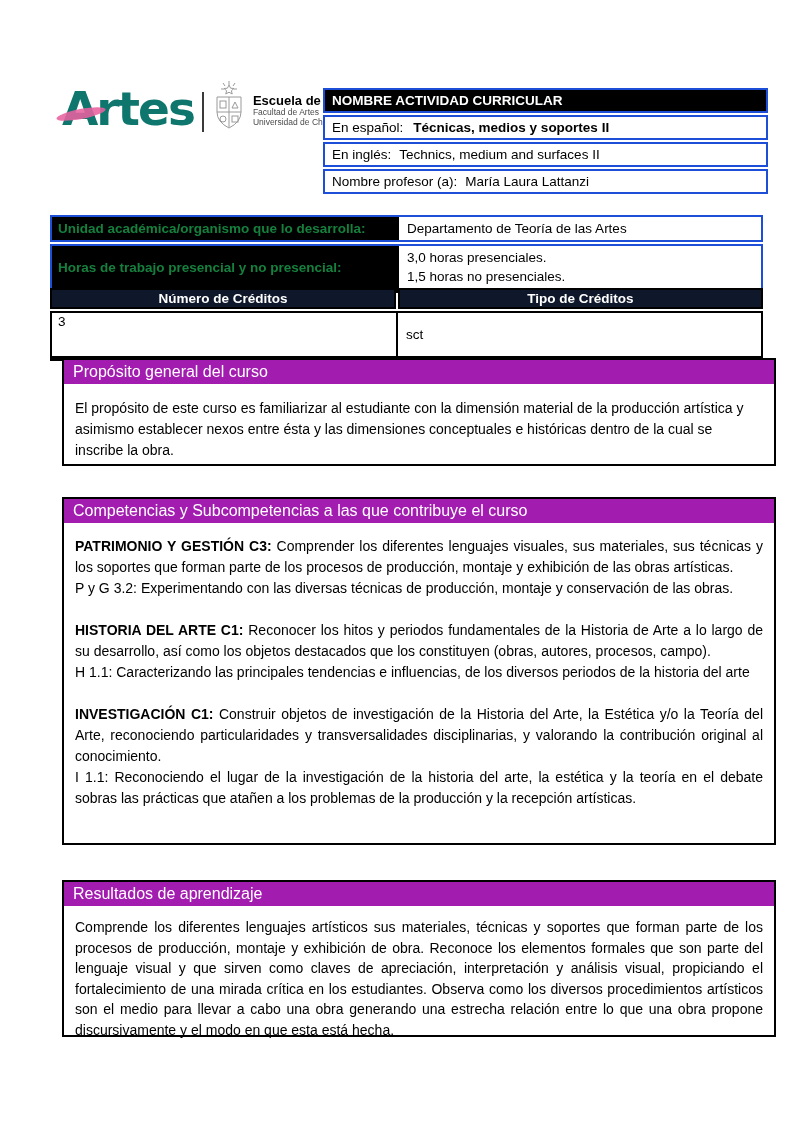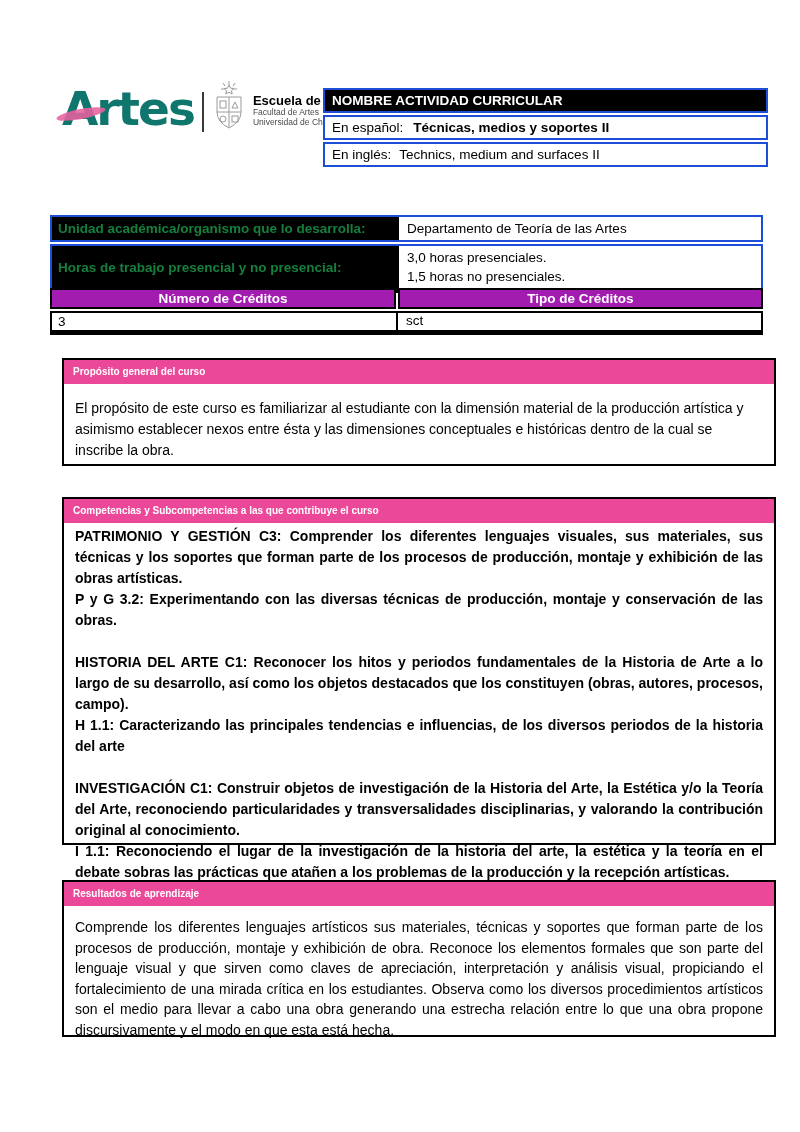--- a/index.html
+++ b/index.html
@@ -42,37 +42,37 @@
   .info-table { position:absolute; left:50px; top:215px; width:713px; font-size:13.5px; }
   .info-table .t-row { align-items:stretch; padding:0; }
   .info-table .t-row.last { border-bottom:5px solid #000; margin-bottom:0; }
   .it-label { width:345px; background:#000; color:#15803d; font-weight:bold; padding:2px 6px; display:flex; align-items:center; }
   .it-value { flex:1; border-left:2px solid #000; padding:2px 8px; display:flex; flex-direction:column; justify-content:center; }
   .it-value div { line-height:19px; }
 
   
   .credits-table { position:absolute; left:50px; top:288px; width:713px; font-size:13.5px; }
   .ct-head { display:flex; gap:2px; margin-bottom:2px; }
-  .ct-head-cell { height:21px; border:2px solid #000; background:#a21caf; color:#fff; font-weight:bold; display:flex; align-items:center; justify-content:center; }
+  .ct-head-cell { height:21px; border:2px solid #000; background:#0f172a; color:#fff; font-weight:bold; display:flex; align-items:center; justify-content:center; }
   .ct-c1 { width:346px; } .ct-c2 { flex:1; }
   .ct-data { display:flex; border:2px solid #000; border-bottom:5px solid #000; align-items:stretch; }
   .ct-data-c1 { width:344px; padding:1px 6px; }
-  .ct-data-c2 { flex:1; border-left:2px solid #000; padding:0 8px; }
+  .ct-data-c2 { flex:1; border-left:2px solid #000; padding:14px 8px; }
 
   
   .box { position:absolute; left:62px; width:714px; border:2px solid #000; background:#fff; }
-  .box-head { background:#ec4899; color:#fff; font-weight:bold; font-size:10px; padding:3px 9px; line-height:18px; }
+  .box-head { background:#a21caf; color:#fff; font-weight:normal; font-size:16px; padding:3px 9px; line-height:18px; }
   .box-body { padding:8px 11px 0 11px; font-size:14px; line-height:21px; }
   .just { text-align:justify; }
   .group { margin-bottom:21px; }
   .group:last-child { margin-bottom:0; }
   .purpose-box { top:358px; height:108px; }
   .purpose-box .box-body { padding-top:14px; }
   .comp-box { top:497px; height:348px; }
-  .comp-box .box-body { padding-top:3px;font-weight:bold; }
+  .comp-box .box-body { padding-top:13px; }
   .results-box { top:880px; height:157px; }
   .results-box .box-body { padding-top:11px; line-height:20.5px; }
 </style>
 </head>
 <body>
 
 <div class="page">
 
   <div class="logo">
     <div class="brand-wrap">
@@ -108,20 +108,24 @@
     <div class="t-row t-black">
       <span>NOMBRE ACTIVIDAD CURRICULAR</span>
     </div>
     <div class="t-row">
       <span>En español:</span>
       <span class="ht-value-bold">Técnicas, medios y soportes II</span>
     </div>
     <div class="t-row">
       <span>En inglés:</span>
       <span class="ht-value">Technics, medium and surfaces II</span>
+    </div>
+    <div class="t-row">
+      <span>Nombre profesor (a):</span>
+      <span class="ht-value">María Laura Lattanzi</span>
     </div>
   </div>
 
   <div class="info-table">
     <div class="t-row">
       <div class="it-label">Unidad académica/organismo que lo desarrolla:</div>
       <div class="it-value">
         <div>Departamento de Teoría de las Artes</div>
       </div>
     </div>

